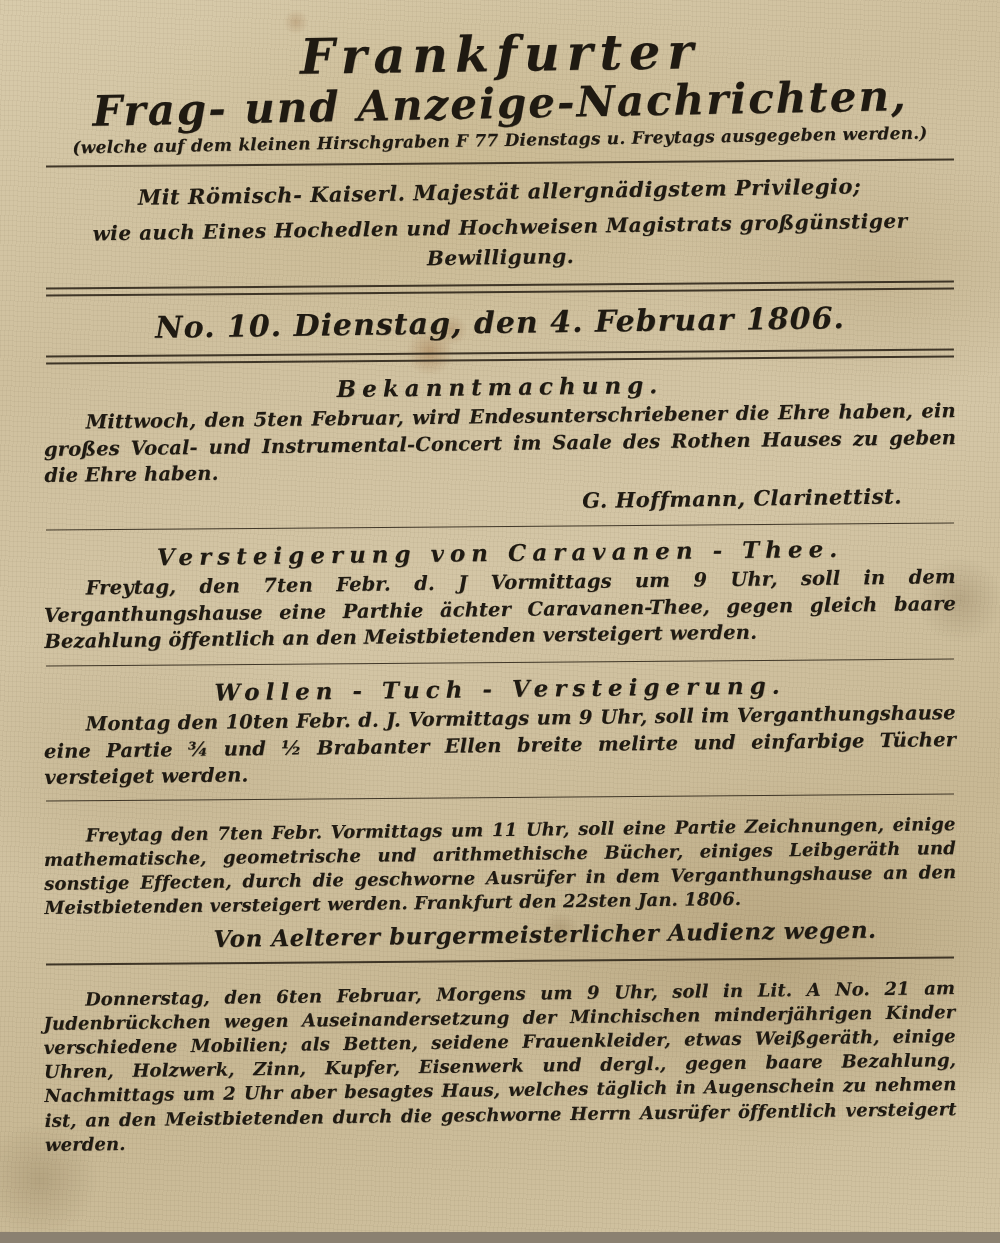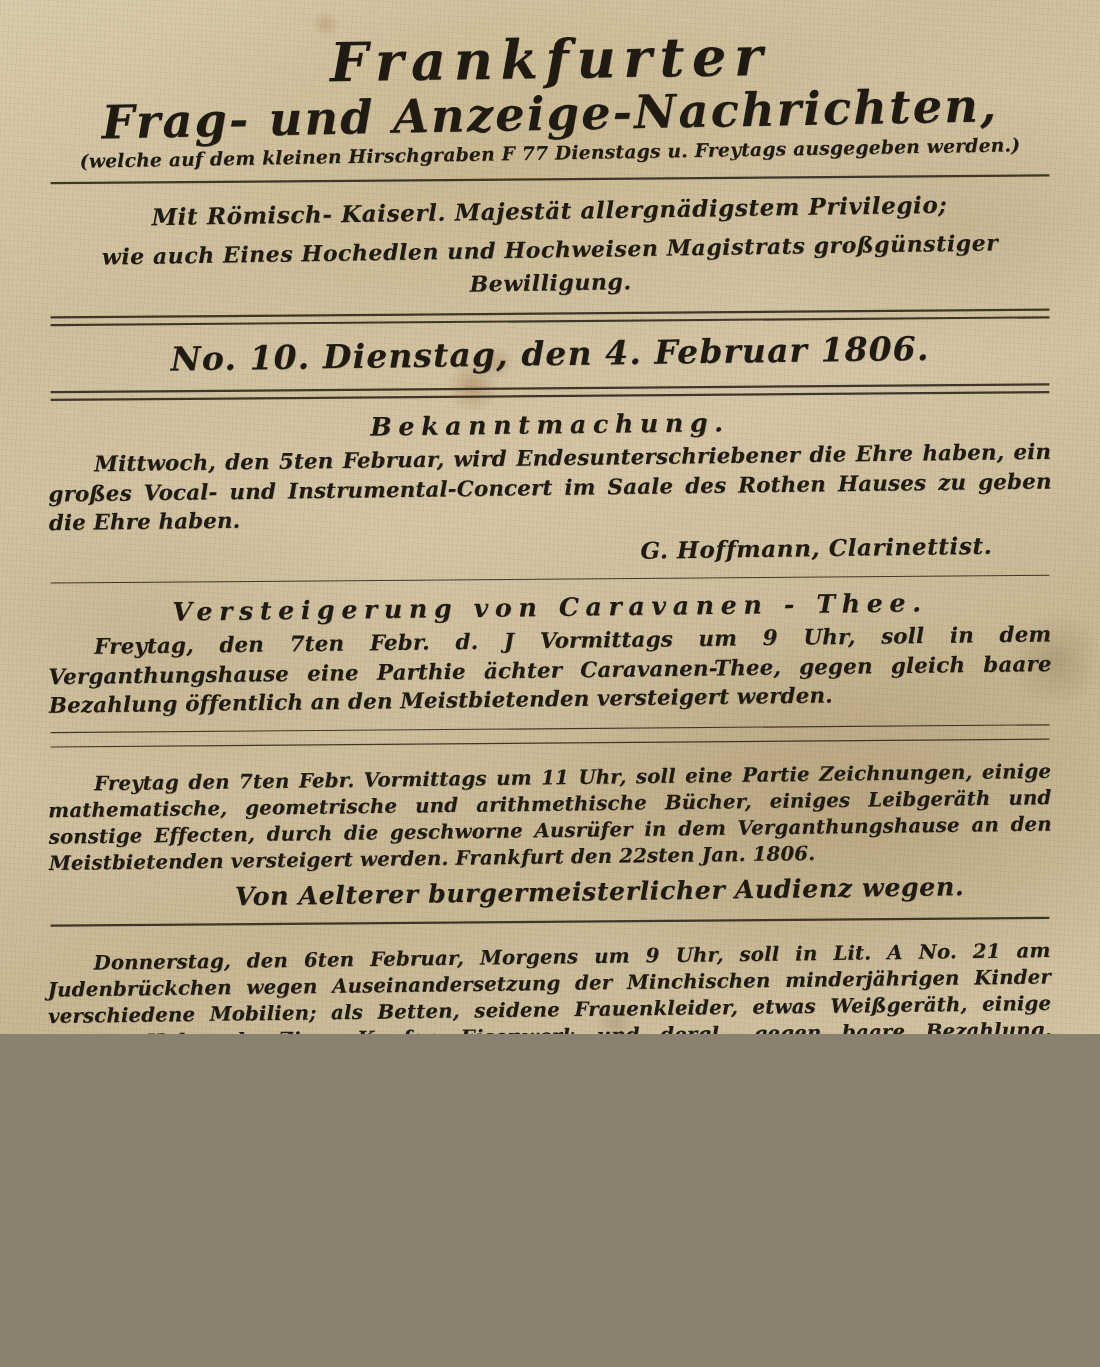--- a/index.html
+++ b/index.html
@@ -3,21 +3,21 @@
 <meta charset="utf-8">
 <style>
   html, body {
     margin: 0;
     padding: 0;
     background: #8b8171;
   }
   #page {
     position: relative;
     width: 1000px;
-    height: 940px;
+    height: 1232px;
     overflow: hidden;
     background:
       radial-gradient(ellipse 520px 300px at 46% 14%, rgba(190,170,120,0.30), rgba(0,0,0,0) 70%),
       radial-gradient(ellipse 420px 260px at 78% 78%, rgba(150,128,86,0.32), rgba(0,0,0,0) 72%),
       radial-gradient(ellipse 360px 200px at 14% 62%, rgba(168,148,105,0.28), rgba(0,0,0,0) 70%),
       radial-gradient(ellipse 300px 180px at 88% 22%, rgba(172,152,110,0.30), rgba(0,0,0,0) 70%),
       linear-gradient(160deg, #d8cbab 0%, #cfc09e 24%, #d4c6a6 48%, #c8b894 72%, #d2c4a3 100%);
     font-family: "DejaVu Serif", serif;
     color: #241d14;
   }
@@ -190,20 +190,24 @@
 
     <div class="rule thin"></div>
 
     <div>
       <div class="fraktur sect-title">Versteigerung von Caravanen - Thee.</div>
       <div class="fraktur body"><span class="indent"></span><span>Freytag, den 7ten Febr. d. J Vormittags um 9 Uhr, soll in dem Verganthungshause eine Parthie ächter Caravanen-Thee, gegen gleich baare Bezahlung öffentlich an den Meistbietenden versteigert werden.</span></div>
     </div>
 
     <div class="rule thin"></div>
 
+    <div>
+      <div class="fraktur sect-title">Wollen - Tuch - Versteigerung.</div>
+      <div class="fraktur body"><span class="indent"></span><span>Montag den 10ten Febr. d. J. Vormittags um 9 Uhr, soll im Verganthungshause eine Partie ¾ und ½ Brabanter Ellen breite melirte und einfarbige Tücher versteiget werden.</span></div>
+    </div>
 
     <div class="rule thin"></div>
 
     <div>
       <div class="gap-sm"></div>
       <div class="fraktur body small"><span class="indent"></span><span>Freytag den 7ten Febr. Vormittags um 11 Uhr, soll eine Partie Zeichnungen, einige mathematische, geometrische und arithmethische Bücher, einiges Leibgeräth und sonstige Effecten, durch die geschworne Ausrüfer in dem Verganthungshause an den Meistbietenden versteigert werden.  Frankfurt den 22sten Jan. 1806.</span></div>
       <div class="fraktur audienz">Von Aelterer burgermeisterlicher Audienz wegen.</div>
     </div>
 
     <div class="rule"></div>

